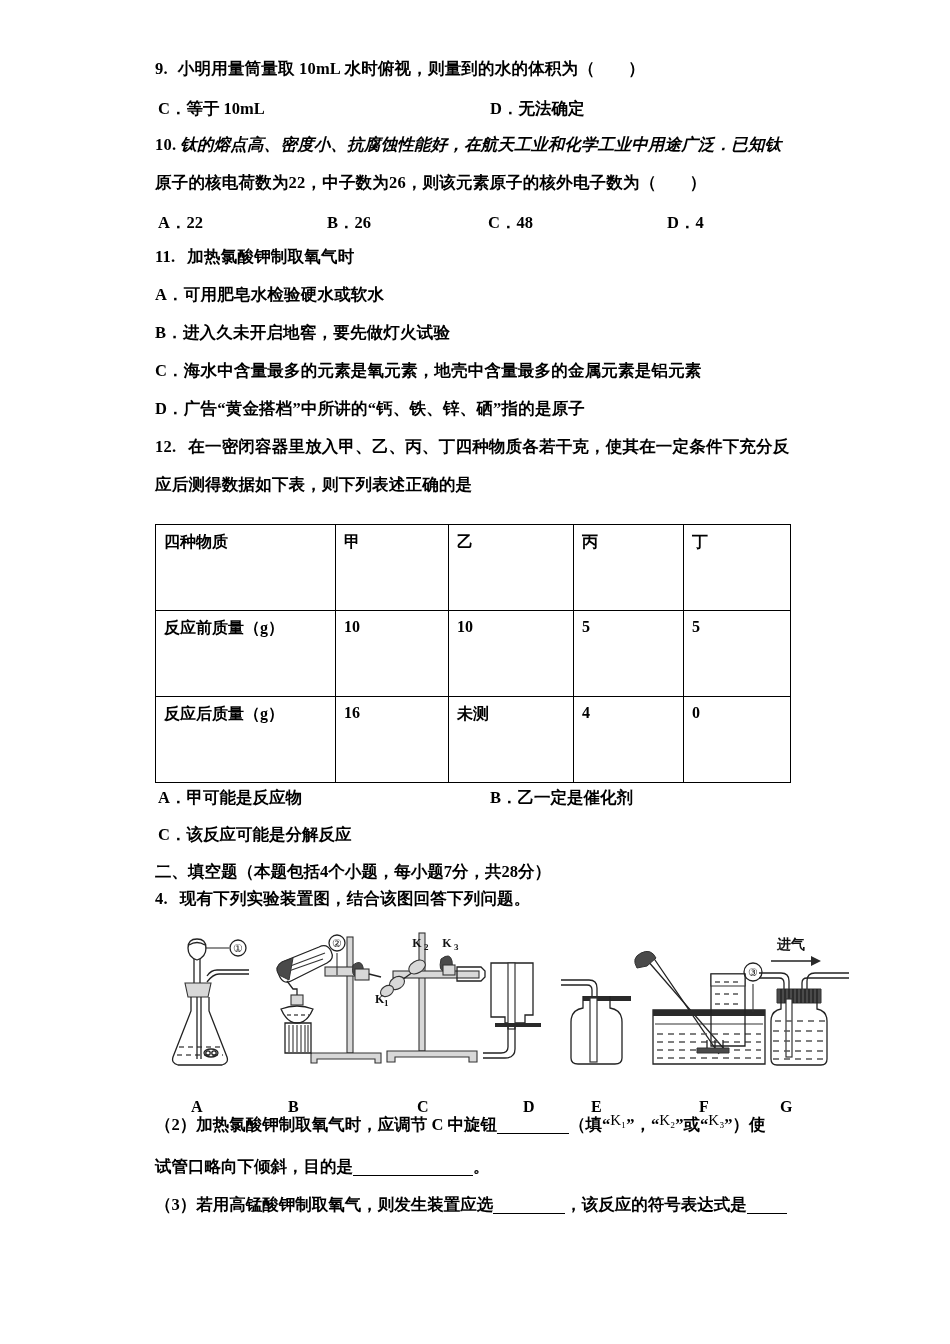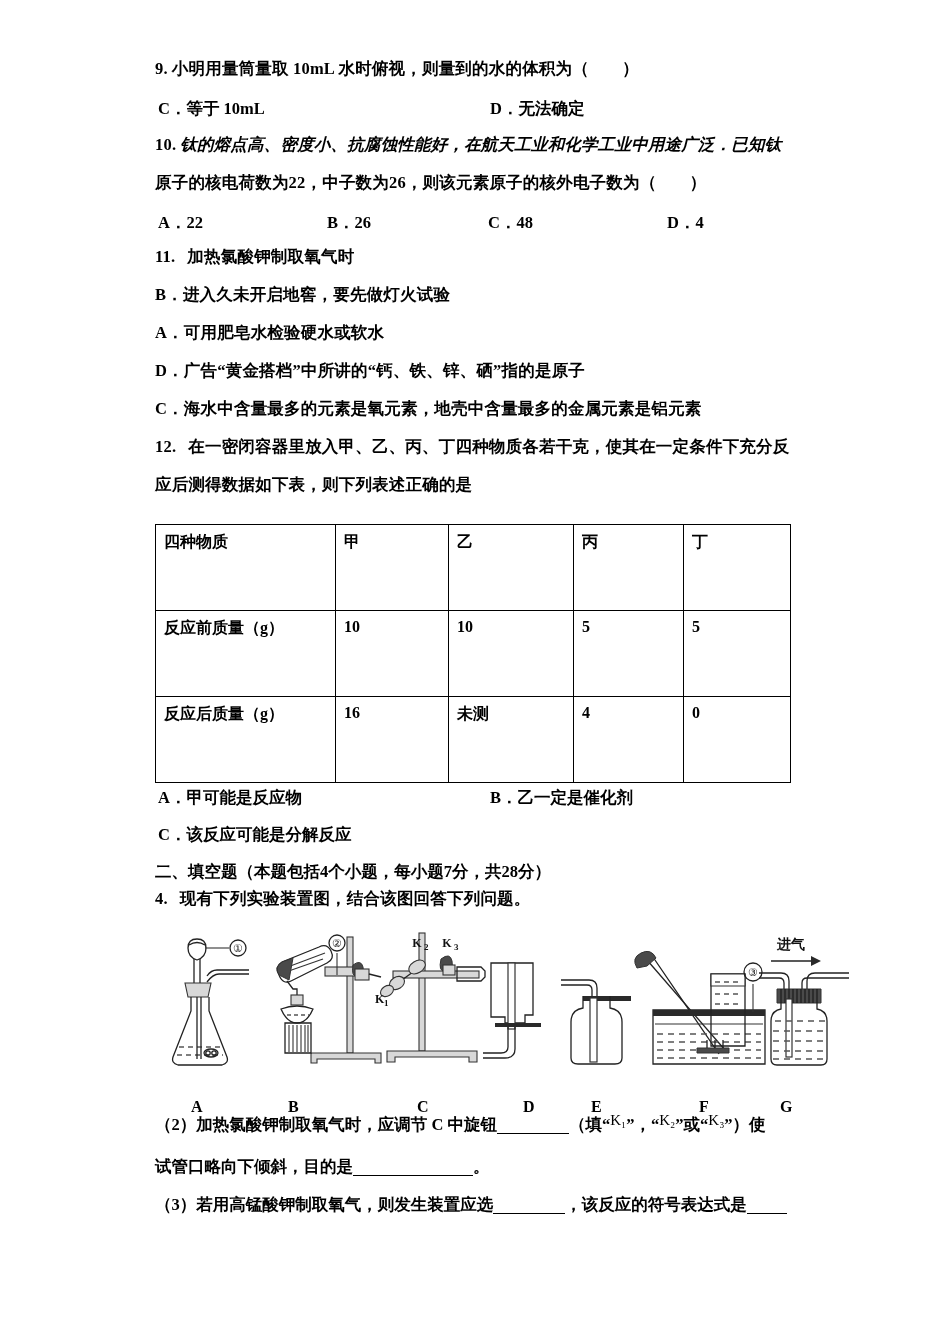--- a/index.html
+++ b/index.html
@@ -69,21 +69,21 @@
   .fillq { font-size:16.5px; font-weight:700; line-height:1.0; }
 </style>
 </head>
 <body>
 
 <div class="page">
   <div class="body-col">
 
     <div class="row">
       <span class="qline">9.</span>
-      <span class="qline" style="">小明用量筒量取 10mL 水时俯视，则量到的水的体积为（　　）</span>
+      <span class="qline" style="margin-left:6px;">小明用量筒量取 10mL 水时俯视，则量到的水的体积为（　　）</span>
     </div>
 
 
     <div class="opt-grid2">
       <span class="o oa">
         <span>C．</span><span>等于 10mL</span>
       </span>
       <span class="o ob">
         <span>D．</span><span>无法确定</span>
       </span>
@@ -110,30 +110,30 @@
       <span class="o p3">
         <span>D．</span><span>4</span>
       </span>
     </div>
 
     <div class="row">
       <span class="qline">11.</span>
       <span class="qline" style="margin-left:8px;">加热氯酸钾制取氧气时</span>
     </div>
     <div class="row">
+      <span class="qline">A．</span><span class="qline">可用肥皂水检验硬水或软水</span>
+    </div>
+    <div class="row">
       <span class="qline">B．</span><span class="qline">进入久未开启地窖，要先做灯火试验</span>
     </div>
     <div class="row">
-      <span class="qline">A．</span><span class="qline">可用肥皂水检验硬水或软水</span>
+      <span class="qline">C．</span><span class="qline">海水中含量最多的元素是氧元素，地壳中含量最多的金属元素是铝元素</span>
     </div>
     <div class="row">
       <span class="qline">D．</span><span class="qline">广告“黄金搭档”中所讲的“钙、铁、锌、硒”指的是原子</span>
-    </div>
-    <div class="row">
-      <span class="qline">C．</span><span class="qline">海水中含量最多的元素是氧元素，地壳中含量最多的金属元素是铝元素</span>
     </div>
 
     <div class="row">
       <span class="qline">12.</span>
       <span class="qline" style="margin-left:8px;">在一密闭容器里放入甲、乙、丙、丁四种物质各若干克，使其在一定条件下充分反</span>
     </div>
     <div class="row">
       <span class="qline">应后测得数据如下表，则下列表述正确的是</span>
     </div>
 

